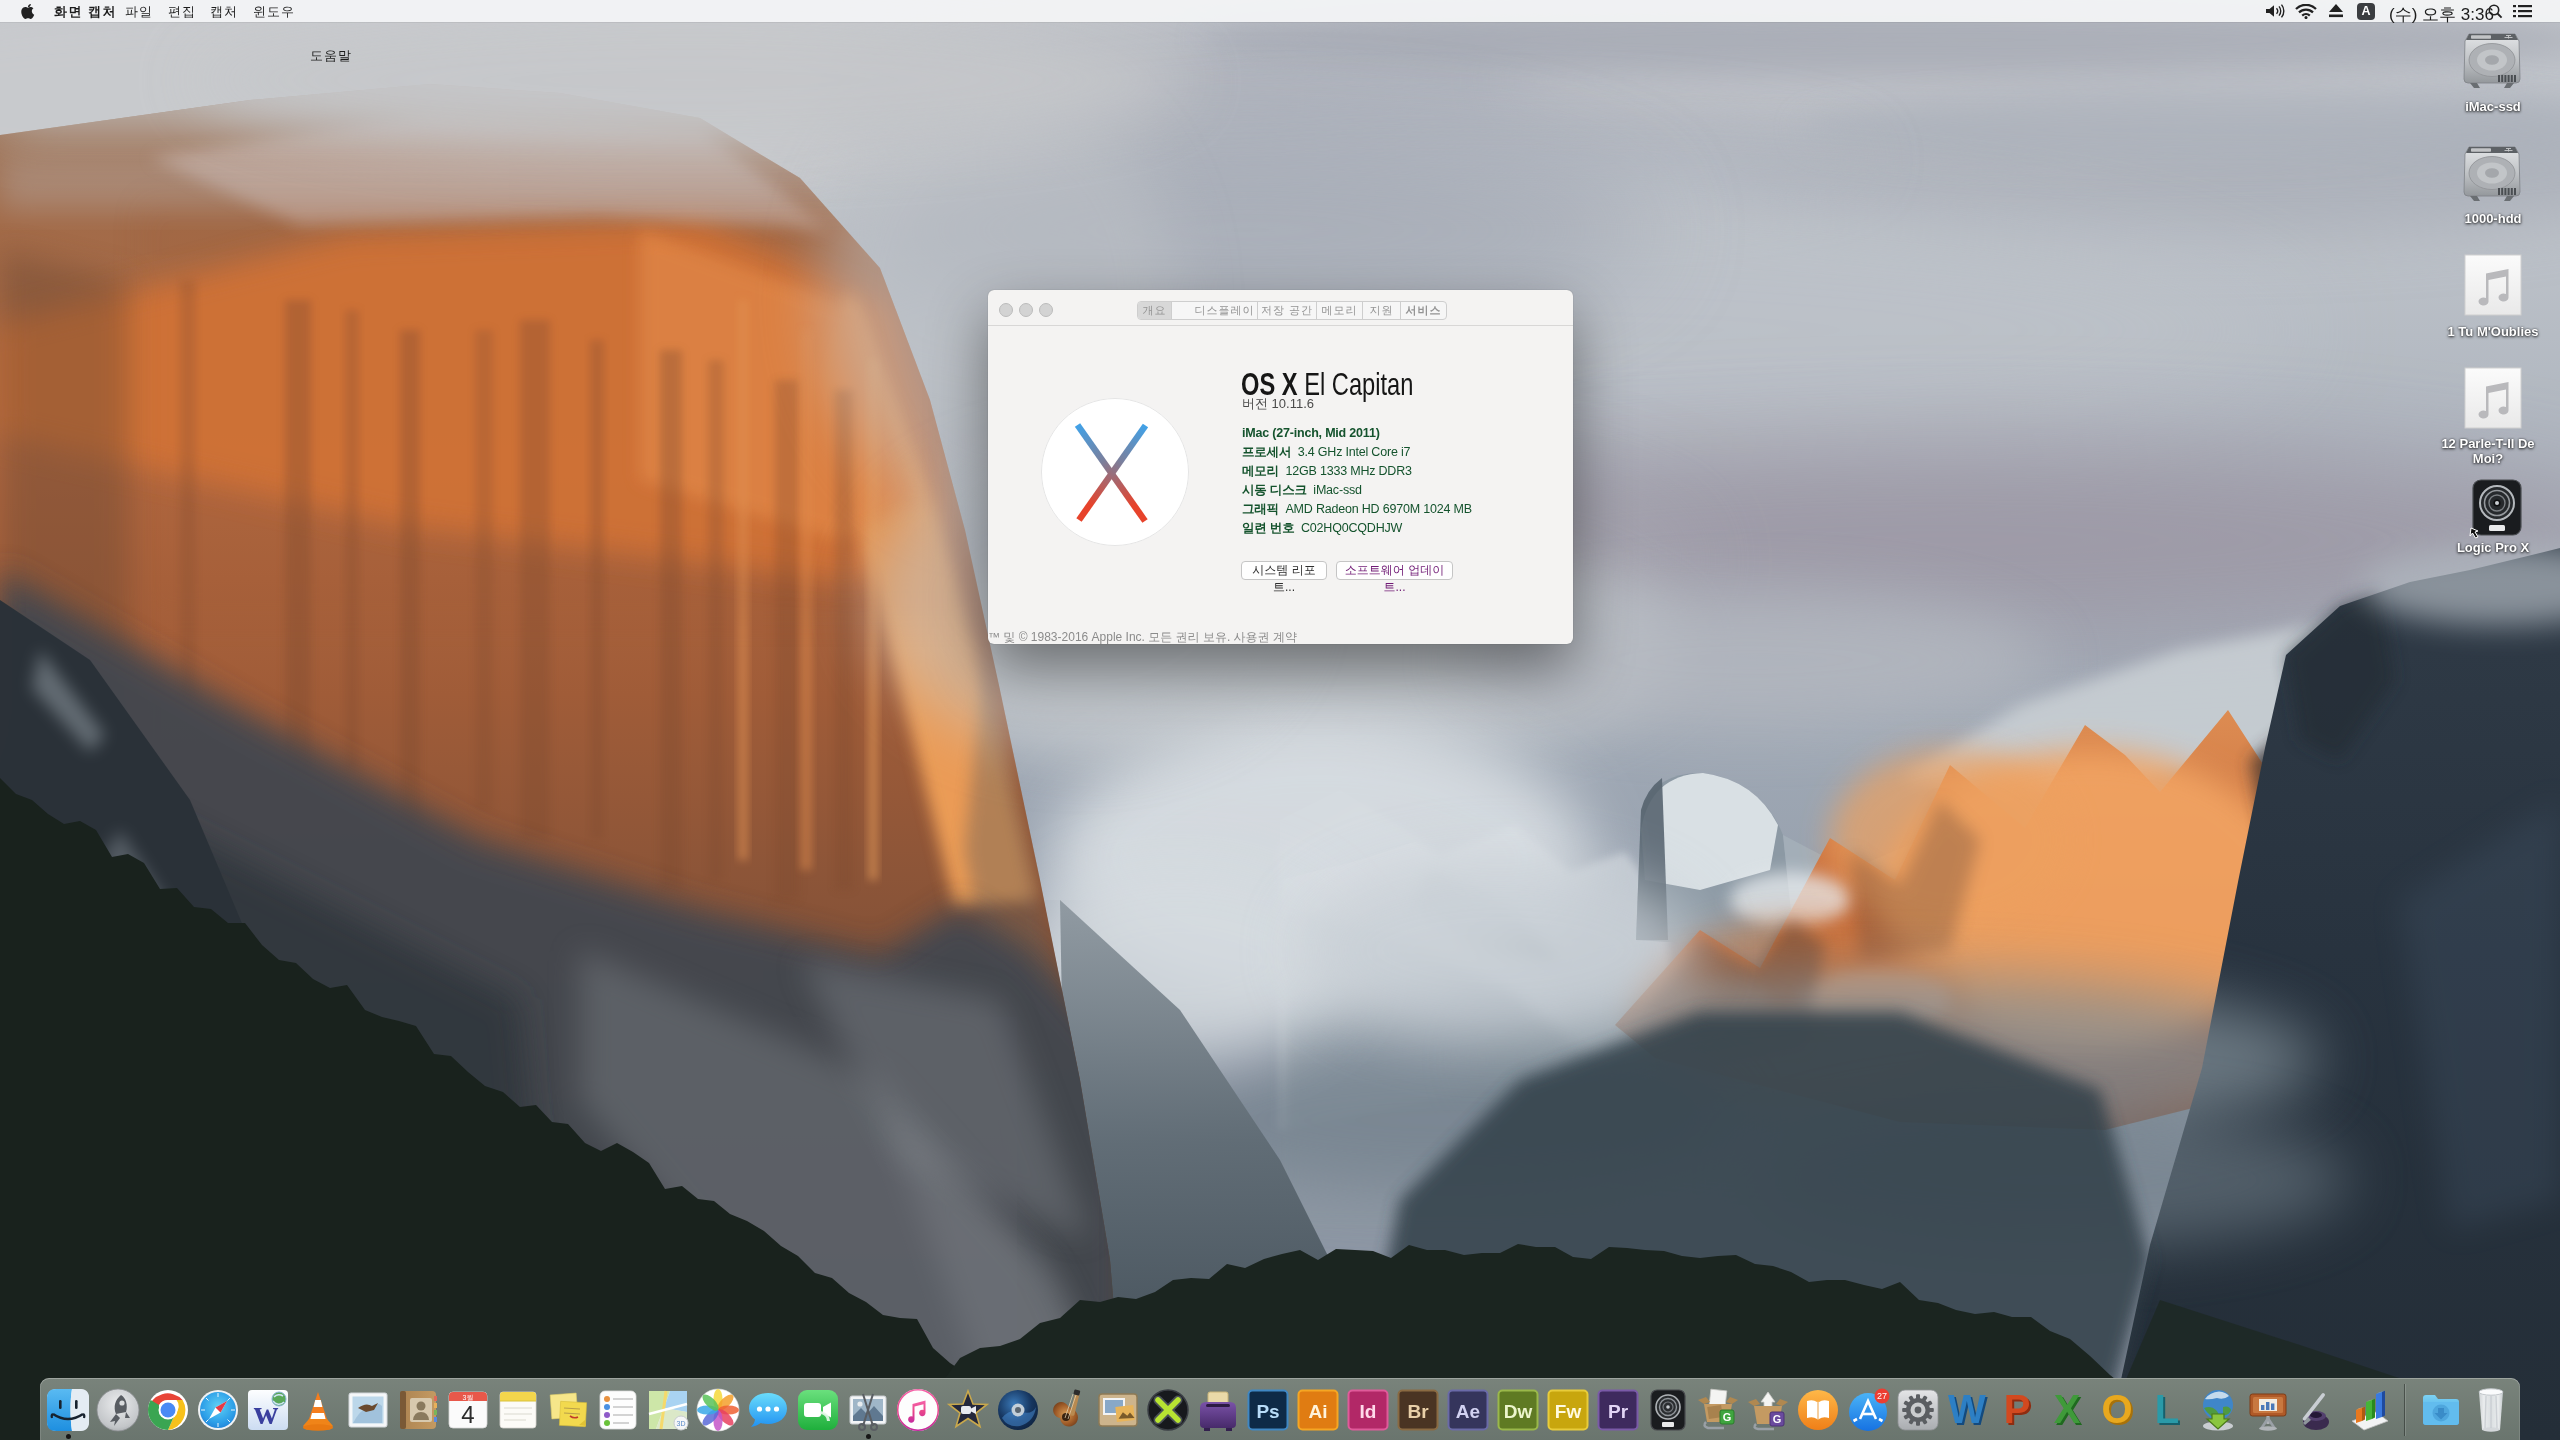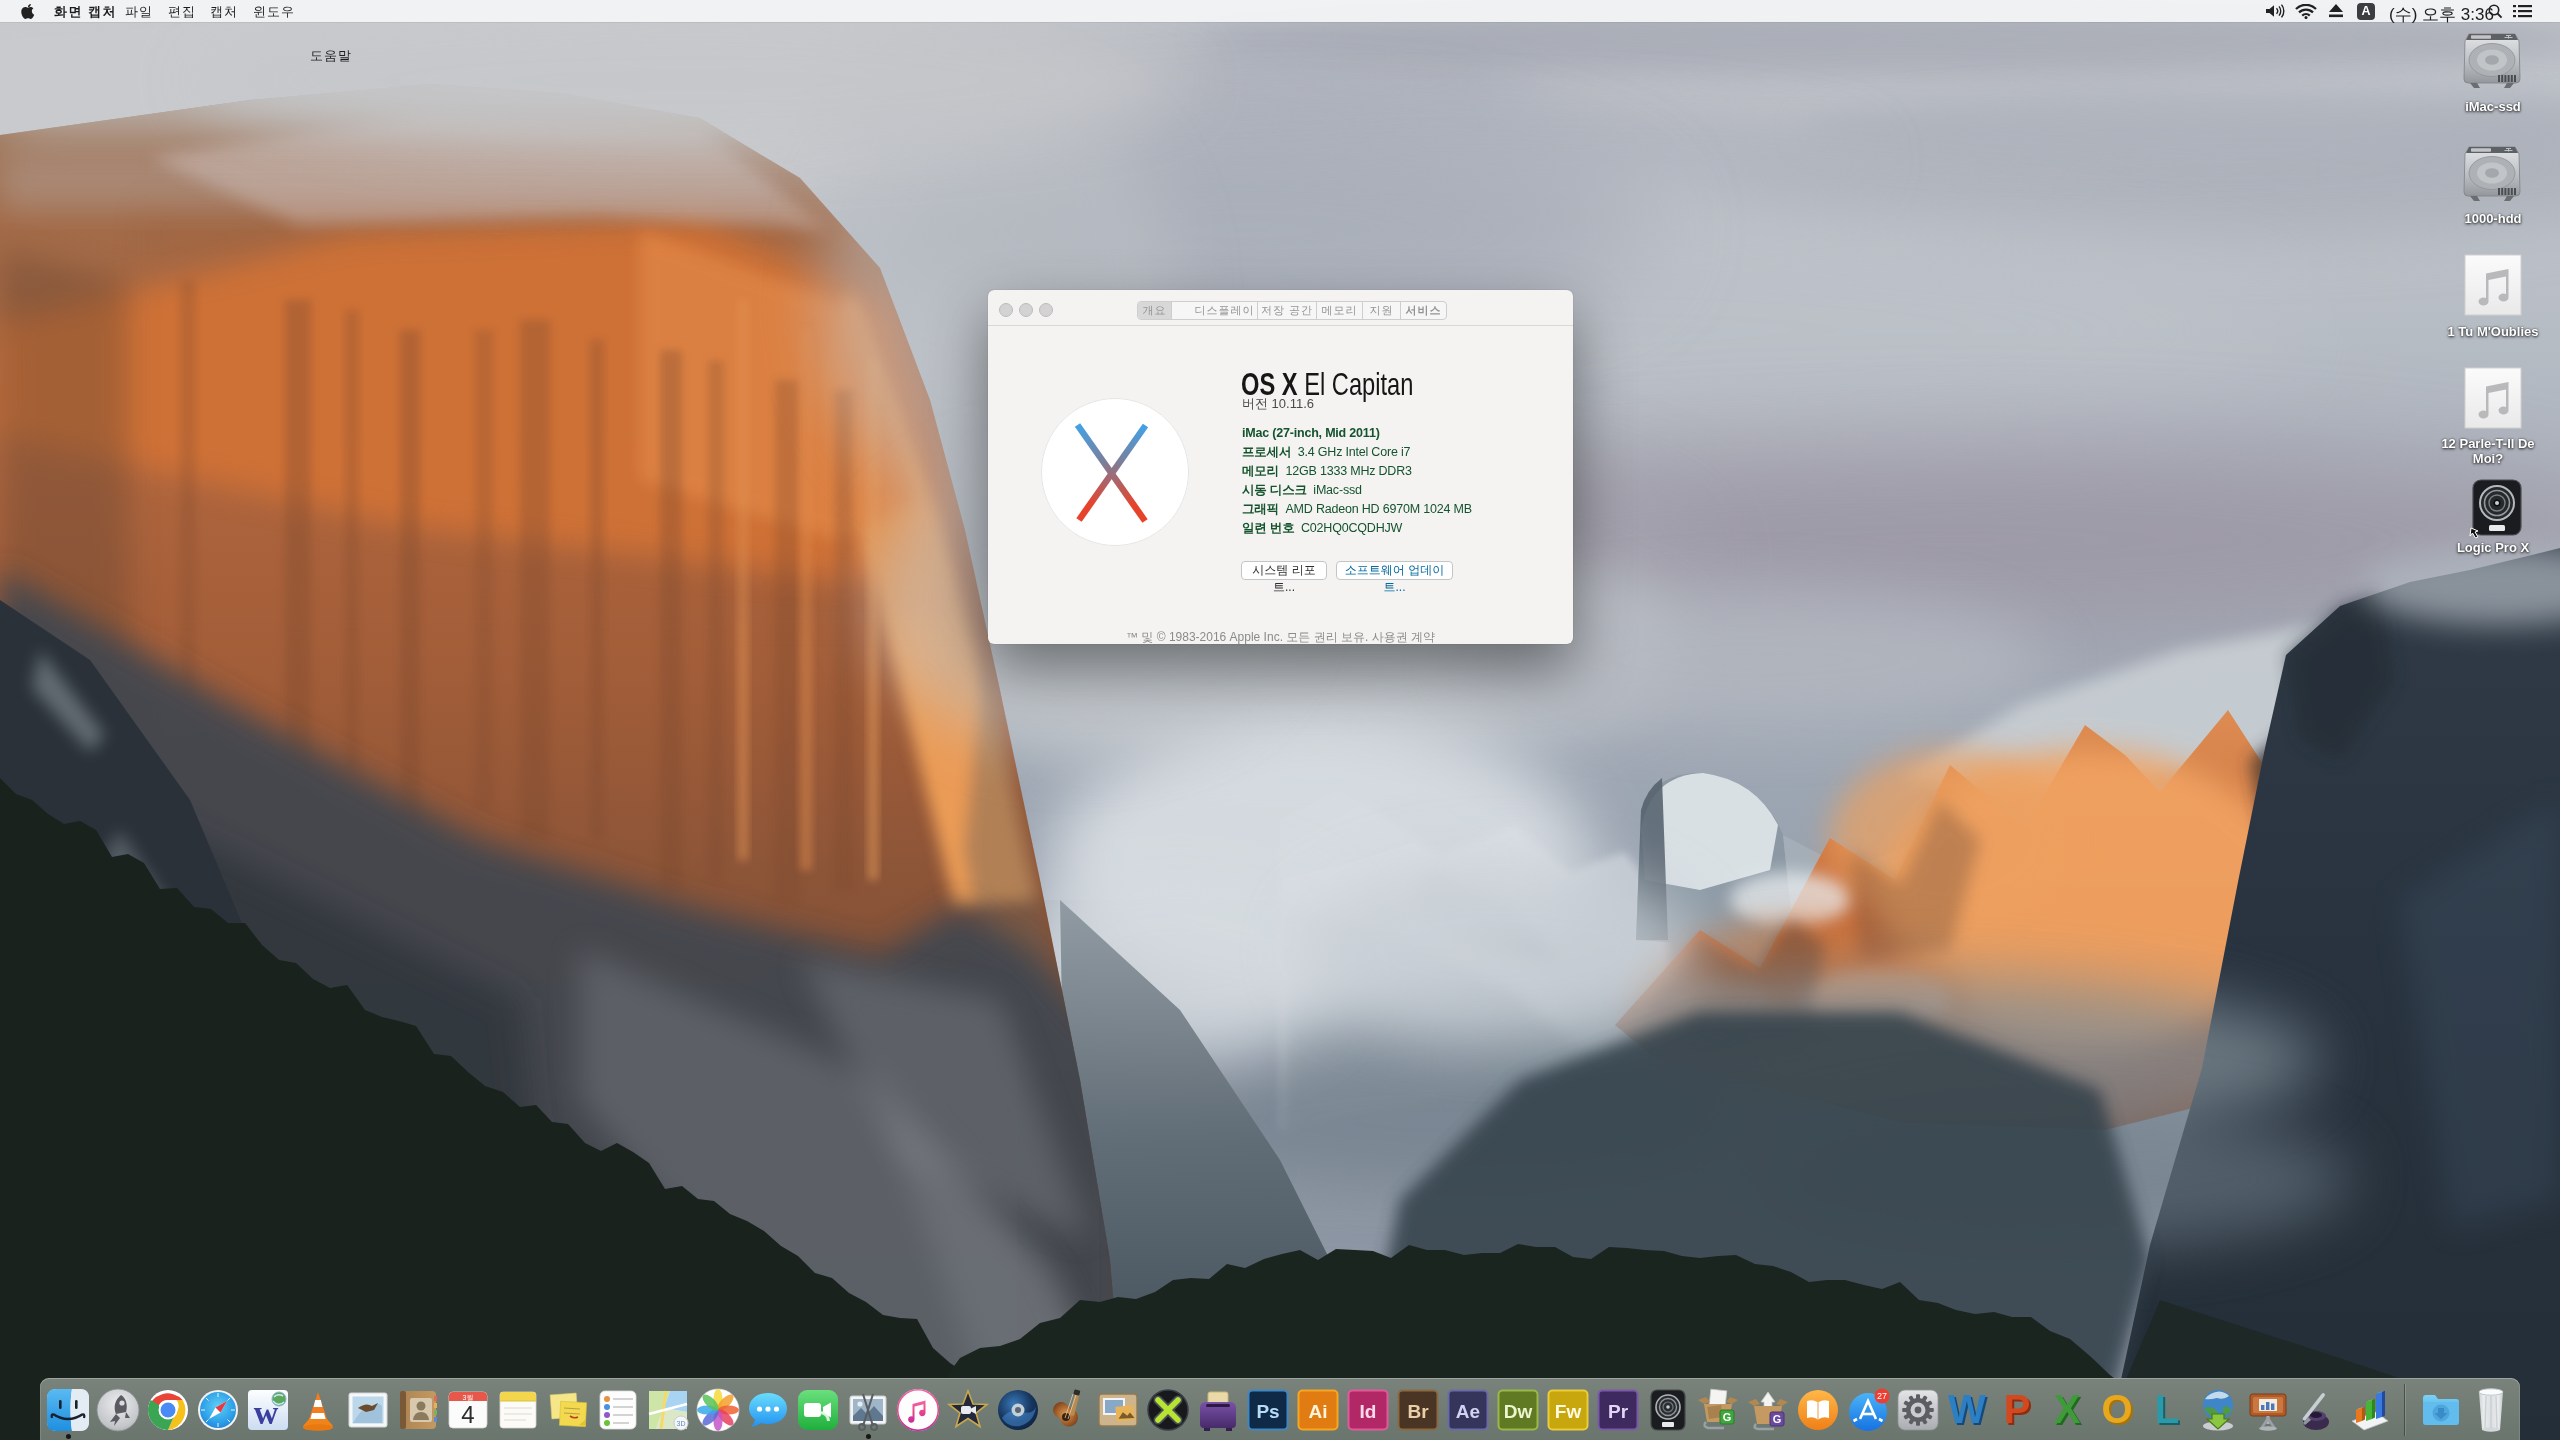--- a/index.html
+++ b/index.html
@@ -258,23 +258,23 @@
   <div class="abs" style="left:254px;top:134px;font-size:12.5px;color:#14532d;line-height:19px;letter-spacing:-0.2px;">
     <div style="font-weight:bold">iMac (27-inch, Mid 2011)</div>
     <div><b>프로세서</b>&nbsp;&nbsp;3.4 GHz Intel Core i7</div>
     <div><b>메모리</b>&nbsp;&nbsp;12GB 1333 MHz DDR3</div>
     <div><b>시동 디스크</b>&nbsp;&nbsp;iMac-ssd</div>
     <div><b>그래픽</b>&nbsp;&nbsp;AMD Radeon HD 6970M 1024 MB</div>
     <div><b>일련 번호</b>&nbsp;&nbsp;C02HQ0CQDHJW</div>
   </div>
 
   <div class="abs" style="left:253px;top:271px;width:84px;height:17px;background:#fefefe;border:1px solid #c5c5c5;border-radius:4px;font-size:12px;color:#2e2e2e;line-height:17px;text-align:center;">시스템 리포트...</div>
-  <div class="abs" style="left:348px;top:271px;width:115px;height:17px;background:#fefefe;border:1px solid #c5c5c5;border-radius:4px;font-size:12px;color:#0369a1;line-height:17px;text-align:center;">소프트웨어 업데이트...</div>
-
-  <div class="abs" style="left:0;top:339px;width:585px;text-align:center;font-size:12px;color:#8b8b8b;">™ 및 © 1983-2016 Apple Inc. 모든 권리 보유. 사용권 계약</div>
+  <div class="abs" style="left:348px;top:271px;width:115px;height:17px;background:#fefefe;border:1px solid #c5c5c5;border-radius:4px;font-size:12px;color:#701a75;line-height:17px;text-align:center;">소프트웨어 업데이트...</div>
+
+  <div class="abs" style="left:0;top:339px;width:585px;font-size:12px;color:#8b8b8b;">™ 및 © 1983-2016 Apple Inc. 모든 권리 보유. 사용권 계약</div>
 </div>
 
 <div id="deskicons">
       <svg class="abs" style="left:2462px;top:33px" width="60" height="56" viewBox="0 0 60 56">
 <defs>
           <linearGradient id="hd246233" x1="0" y1="0" x2="0" y2="1">
             <stop offset="0" stop-color="#e3e5e7"></stop>
             <stop offset="0.5" stop-color="#c2c5c8"></stop>
             <stop offset="1" stop-color="#94989c"></stop>
           </linearGradient>

